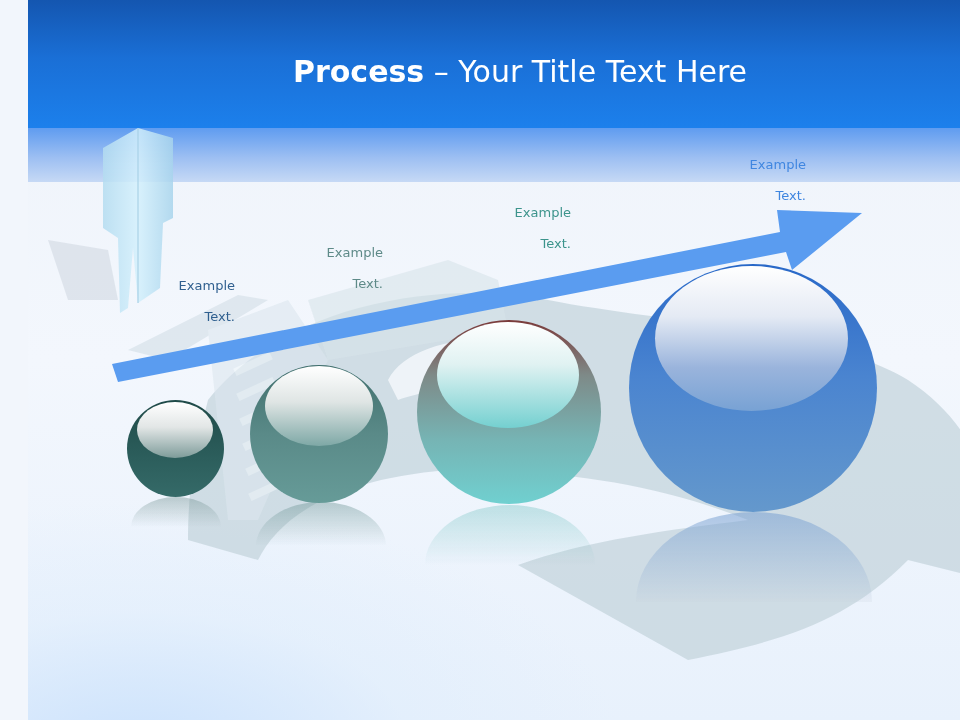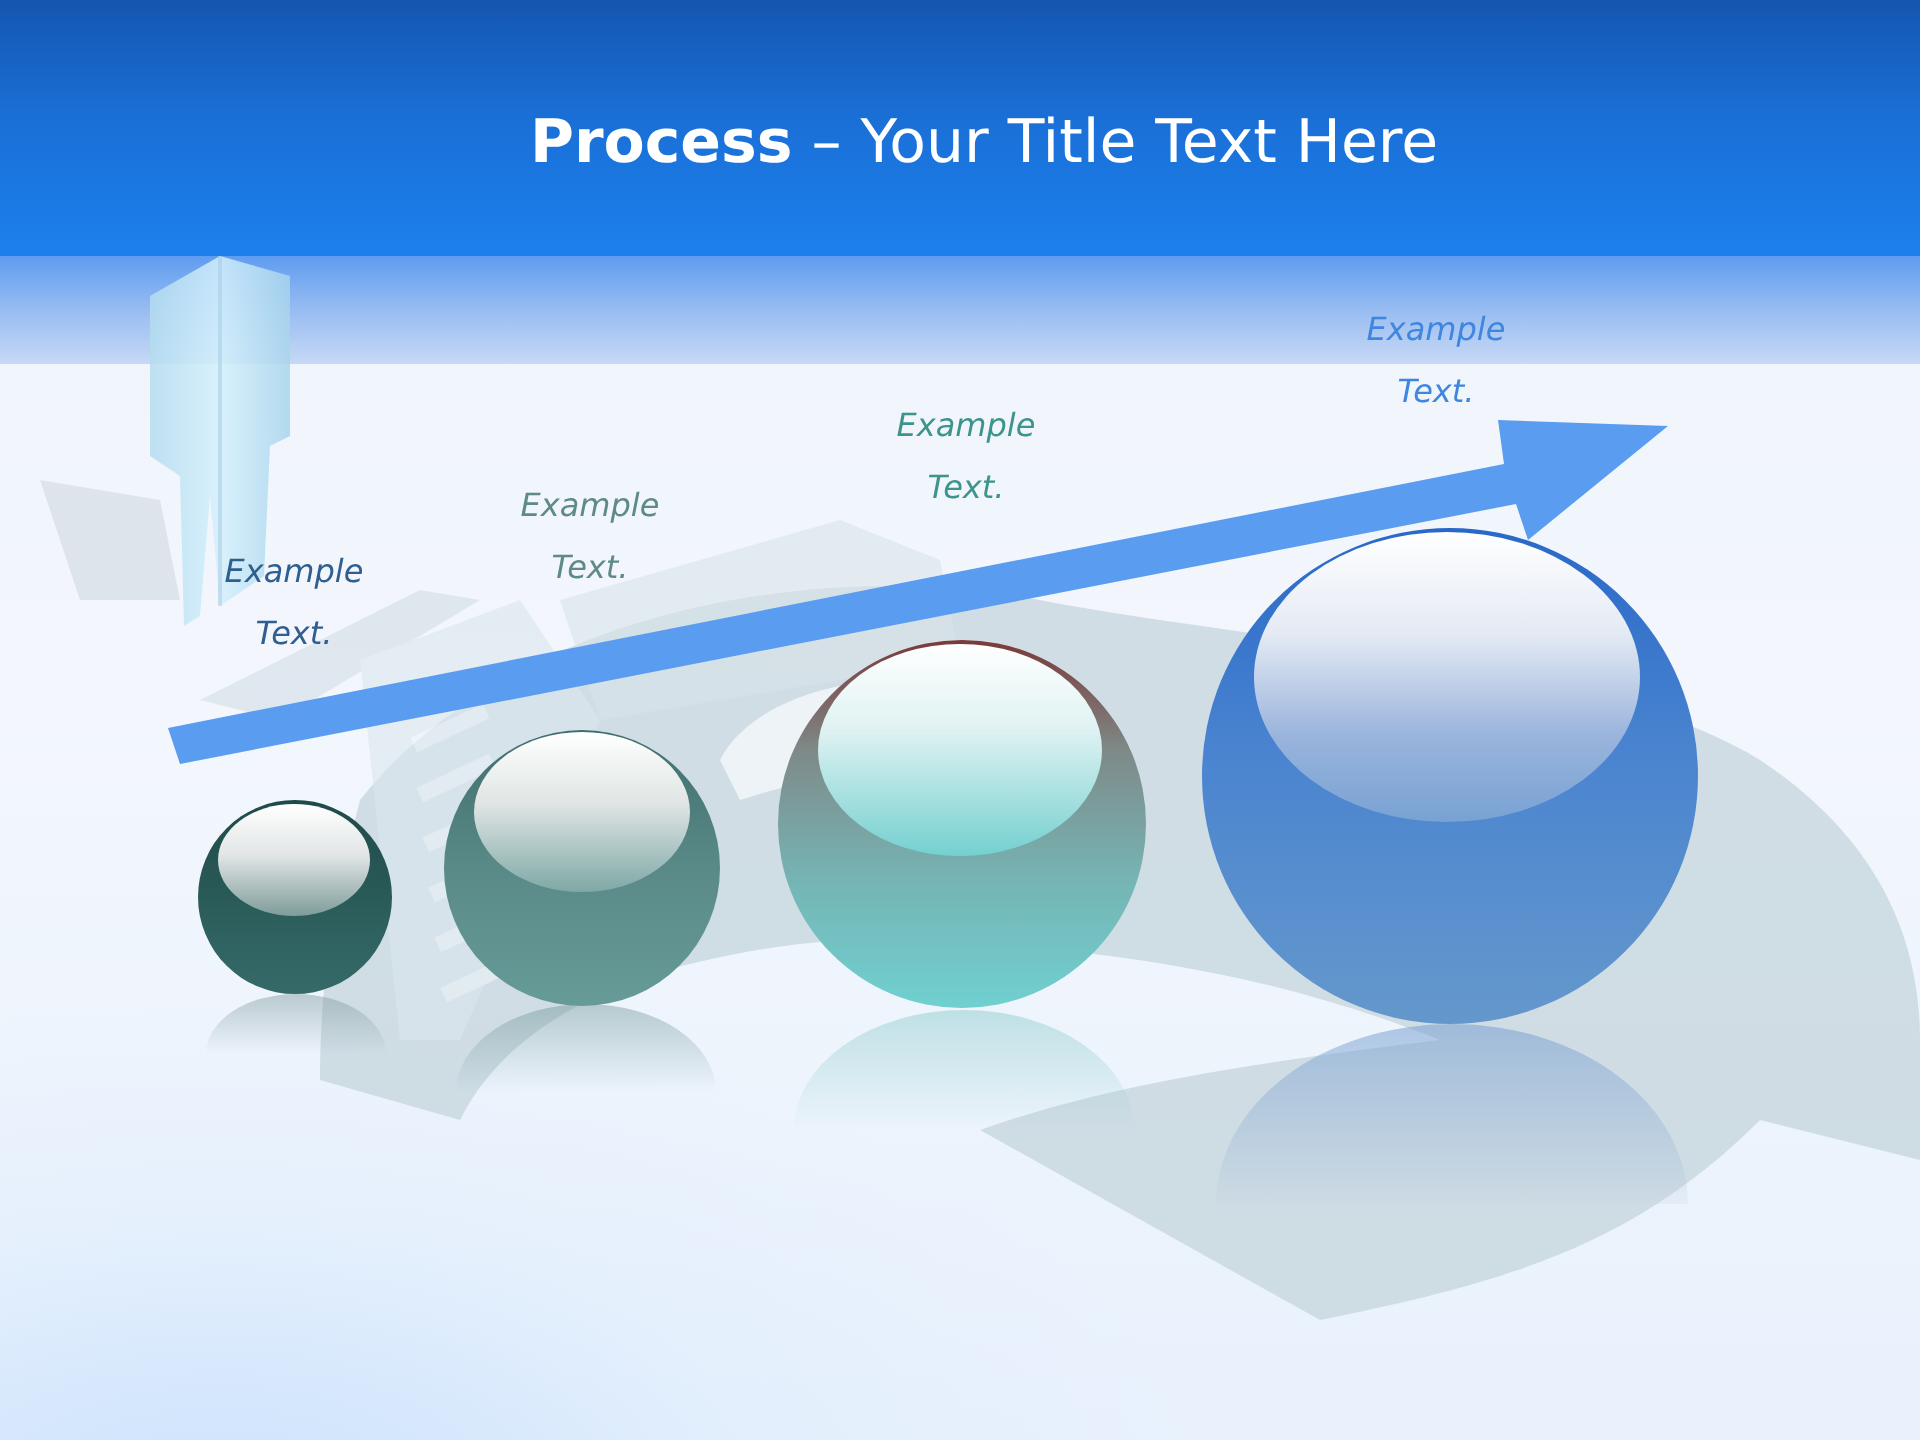--- a/index.html
+++ b/index.html
@@ -1,31 +1,31 @@
 <!DOCTYPE html>
 <html><head>
 <meta charset="utf-8">
 <style>
   html, body { margin:0; padding:0; }
   body { width:960px; height:720px; position:relative; overflow:hidden;
          font-family:"DejaVu Sans", sans-serif; background:#f2f6fc; }
   #slide { position:absolute; inset:0; overflow:hidden;
-    background: linear-gradient(180deg, #eef3fa 0%, #f3f7fd 50%, #e8f1fc 100%); }
+    background: linear-gradient(180deg, #eef3fa 0%, #f3f7fd 50%, #e8f1fc 100%); margin-left: 28px; }
   #bottom-glow { position:absolute; left:-100px; top:500px; width:700px; height:320px;
     background: radial-gradient(ellipse at 30% 80%, rgba(200,224,252,0.9) 0%, rgba(220,236,252,0.4) 40%, rgba(240,246,253,0) 70%); }
   #header { position:absolute; left:0; top:0; width:960px; height:128px;
     background: linear-gradient(180deg, #1456b0 0%, #1a6fd6 45%, #1c80ec 100%); }
   #header-fade { position:absolute; left:0; top:128px; width:960px; height:54px;
     background: linear-gradient(180deg, #5f9cf0 0%, #9dbff2 55%, #c6d9f5 100%); }
   #title { position:absolute; left:0; top:52px; width:984px; text-align:center;
     color:#ffffff; font-family:"DejaVu Sans", sans-serif; font-size:30px; line-height:40px; }
   #title .bold { font-weight:bold; }
   .bg-shape { position:absolute; }
-  .label { position:absolute; font-family:"DejaVu Sans", sans-serif; font-style:italic;
-    font-size:16px; line-height:31px; text-align:center; }
+  .label { position:absolute; font-family:"DejaVu Sans", sans-serif; 
+    font-size:13px; line-height:31px; text-align:right; }
   .label span { display:block; }
   .sphere { position:absolute; border-radius:50%; overflow:hidden; }
   .sphere .shine { position:absolute; border-radius:50%; }
   .reflect { position:absolute; border-radius:50% 50% 0 0 / 100% 100% 0 0; }
 </style>
 </head>
 <body>
 
 <div id="slide">
   <div id="bottom-glow"></div>

